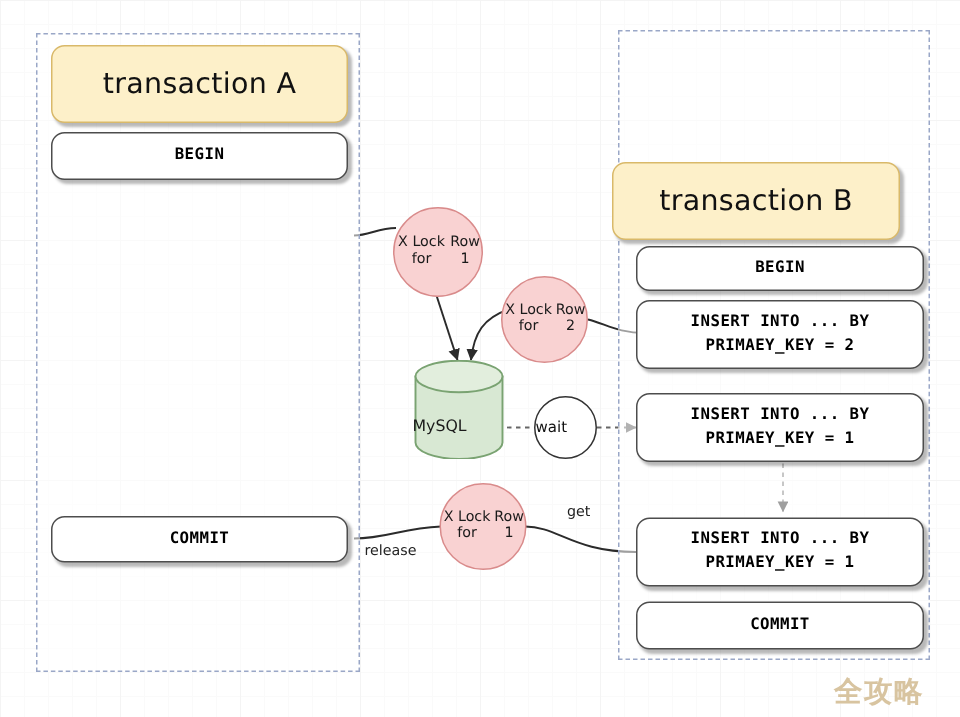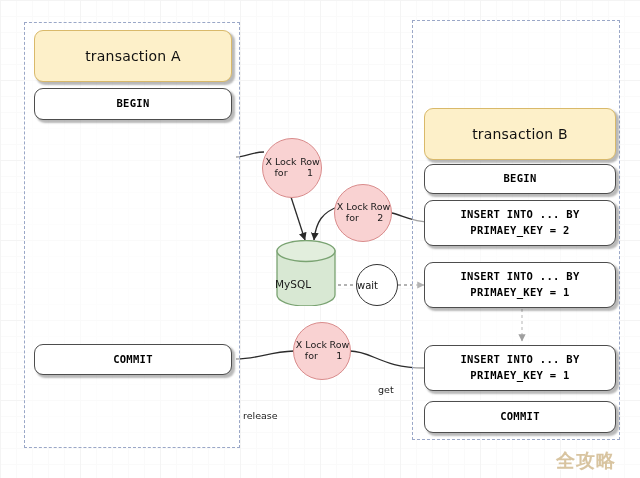--- a/index.html
+++ b/index.html
@@ -42,21 +42,21 @@
     flex-direction: column;
     align-items: center;
     justify-content: center;
     text-align: center;
     box-shadow: 2.5px 2.5px 2px rgba(0,0,0,0.28);
   }
   .hdr {
     background: #fdf0c9;
     border: 1.2px solid #d9b96a;
     font-family: "DejaVu Sans", sans-serif;
-    font-size: 14px;
+    font-size: 19px;
     color: #111111;
     letter-spacing: 0.2px;
   }
   .stmt {
     background: #ffffff;
     border: 1.2px solid #4d4d4d;
     font-family: "DejaVu Sans Mono", monospace;
     font-size: 10.5px;
     font-weight: bold;
     color: #000000;
@@ -109,21 +109,20 @@
     font-family: "DejaVu Sans", sans-serif;
     font-size: 10.5px;
     color: #1a1a1a;
   }
   .edge-label {
     position: absolute;
     font-family: "DejaVu Sans", sans-serif;
     font-size: 9.5px;
     color: #222222;
     white-space: nowrap;
-    margin-top: 48px;
   }
   .watermark {
     position: absolute;
     font-family: "DejaVu Sans", sans-serif;
     font-size: 19px;
     font-weight: bold;
     color: #d8c4a0;
     letter-spacing: 1px;
     text-shadow: 0.5px 0.5px 0 #ffffff;
   }
@@ -172,21 +171,21 @@
     <span class="l1">BEGIN</span>
   </div>
 
 
   <div class="node stmt one-line" style="left:34px; top:344px; width:198px; height:31px;">
     <span class="l1">COMMIT</span>
   </div>
 
   <div class="lane" style="left:412px; top:20px; width:208px; height:420px;"></div>
 
-  <div class="node hdr" style="left:424px; top:108px; width:192px; height:52px;">
+  <div class="node hdr" style="left:408px; top:108px; width:192px; height:52px;">
     <span>transaction B</span>
   </div>
 
   <div class="node stmt one-line" style="left:424px; top:164px; width:192px; height:30px;">
     <span class="l1">BEGIN</span>
   </div>
 
   <div class="node stmt" style="left:424px; top:200px; width:192px; height:46px;">
     <span class="l1">INSERT INTO ... BY</span>
     <span class="l2">PRIMAEY_KEY = 2</span>

